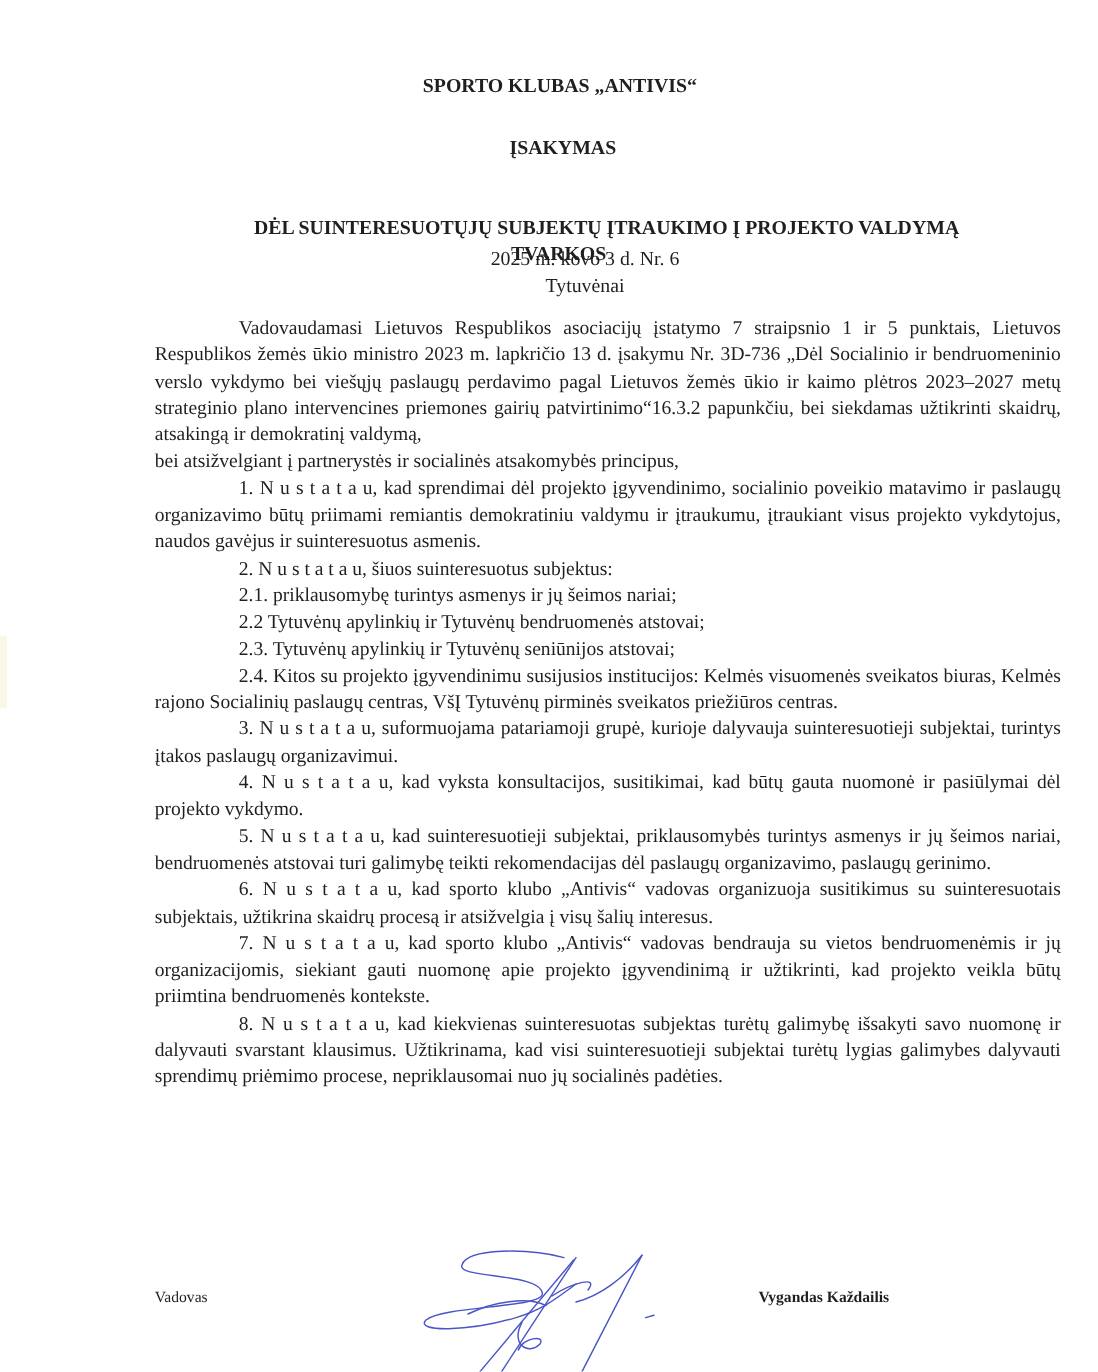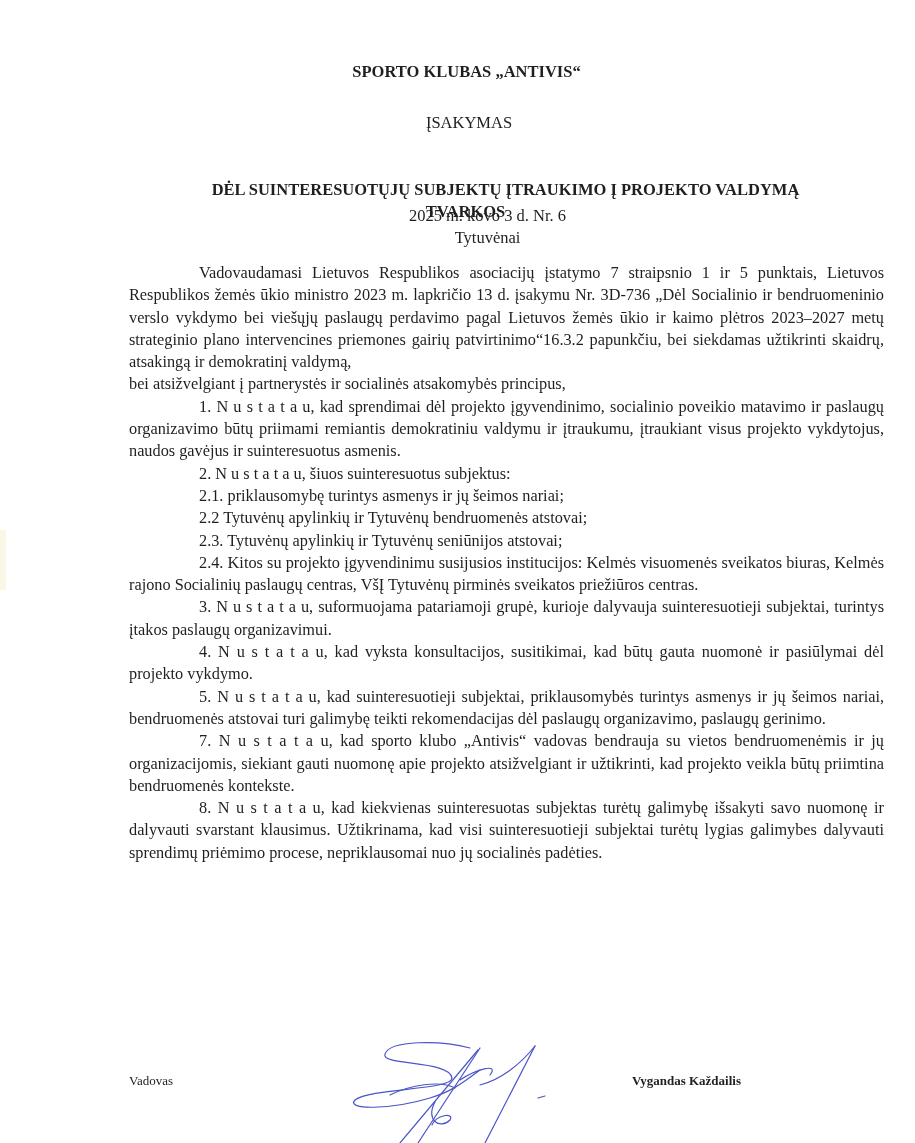--- a/index.html
+++ b/index.html
@@ -31,21 +31,21 @@
       letter-spacing: 0;
       padding-left: 18px;
       box-sizing: border-box;
     }
     .doc-type {
       position: absolute;
       top: 113px;
       left: 0;
       width: 915px;
       text-align: center;
-      font-weight: normal;
+      font-weight: bold;
       font-size: 16.5px;
       padding-left: 23px;
       box-sizing: border-box;
     }
     .doc-subject {
       position: absolute;
       top: 135px;
       left: 0;
       width: 915px;
       text-align: center;
@@ -151,22 +151,23 @@
     <p>2.2 Tytuvėnų apylinkių ir Tytuvėnų bendruomenės atstovai;</p>
     <p>2.3. Tytuvėnų apylinkių ir Tytuvėnų seniūnijos atstovai;</p>
     <p>2.4. Kitos su projekto įgyvendinimu susijusios institucijos: Kelmės visuomenės sveikatos biuras, Kelmės rajono Socialinių paslaugų centras, VšĮ Tytuvėnų pirminės sveikatos priežiūros centras.</p>
 
     <p><span>3.</span> <span class="kw">N u s t a t a u</span><span>, suformuojama patariamoji grupė, kurioje dalyvauja suinteresuotieji subjektai, turintys įtakos paslaugų organizavimui.</span></p>
 
     <p><span>4.</span> <span class="kw">N u s t a t a u</span><span>, kad vyksta konsultacijos, susitikimai, kad būtų gauta nuomonė ir pasiūlymai dėl projekto vykdymo.</span></p>
 
     <p><span>5.</span> <span class="kw">N u s t a t a u</span><span>, kad suinteresuotieji subjektai, priklausomybės turintys asmenys ir jų šeimos nariai, bendruomenės atstovai turi galimybę teikti rekomendacijas dėl paslaugų organizavimo, paslaugų gerinimo.</span></p>
 
+    <p><span>6.</span> <span class="kw">N u s t a t a u</span><span>, kad sporto klubo „Antivis“ vadovas organizuoja susitikimus su suinteresuotais subjektais, užtikrina skaidrų procesą ir atsižvelgia į visų šalių interesus.</span></p>
 
-    <p><span>7.</span> <span class="kw">N u s t a t a u</span><span>, kad sporto klubo „Antivis“ vadovas bendrauja su vietos bendruomenėmis ir jų organizacijomis, siekiant gauti nuomonę apie projekto atsižvelgiant ir užtikrinti, kad projekto veikla būtų priimtina bendruomenės kontekste.</span></p>
+    <p><span>7.</span> <span class="kw">N u s t a t a u</span><span>, kad sporto klubo „Antivis“ vadovas bendrauja su vietos bendruomenėmis ir jų organizacijomis, siekiant gauti nuomonę apie projekto įgyvendinimą ir užtikrinti, kad projekto veikla būtų priimtina bendruomenės kontekste.</span></p>
 
     <p><span>8.</span> <span class="kw">N u s t a t a u</span><span>, kad kiekvienas suinteresuotas subjektas turėtų galimybę išsakyti savo nuomonę ir dalyvauti svarstant klausimus. Užtikrinama, kad visi suinteresuotieji subjektai turėtų lygias galimybes dalyvauti sprendimų priėmimo procese, nepriklausomai nuo jų socialinės padėties.</span></p>
   </div>
 
   <svg class="signature" viewBox="0 0 230 103" fill="none" stroke="#4a55c8" stroke-width="1.2" stroke-linecap="round">
     <path d="M130 8 C 100 0, 50 0, 45 14 C 40 26, 110 20, 112 38 C 113 50, 30 48, 15 60 C 5 70, 50 70, 90 58 C 110 52, 120 45, 140 30"></path>
     <path d="M50 55 C 70 45, 100 40, 115 48"></path>
     <path d="M138 10 L 60 103"></path>
     <path d="M140 8 L 78 103"></path>
     <path d="M95 62 C 85 80, 100 90, 110 80 C 115 72, 95 75, 92 85"></path>

